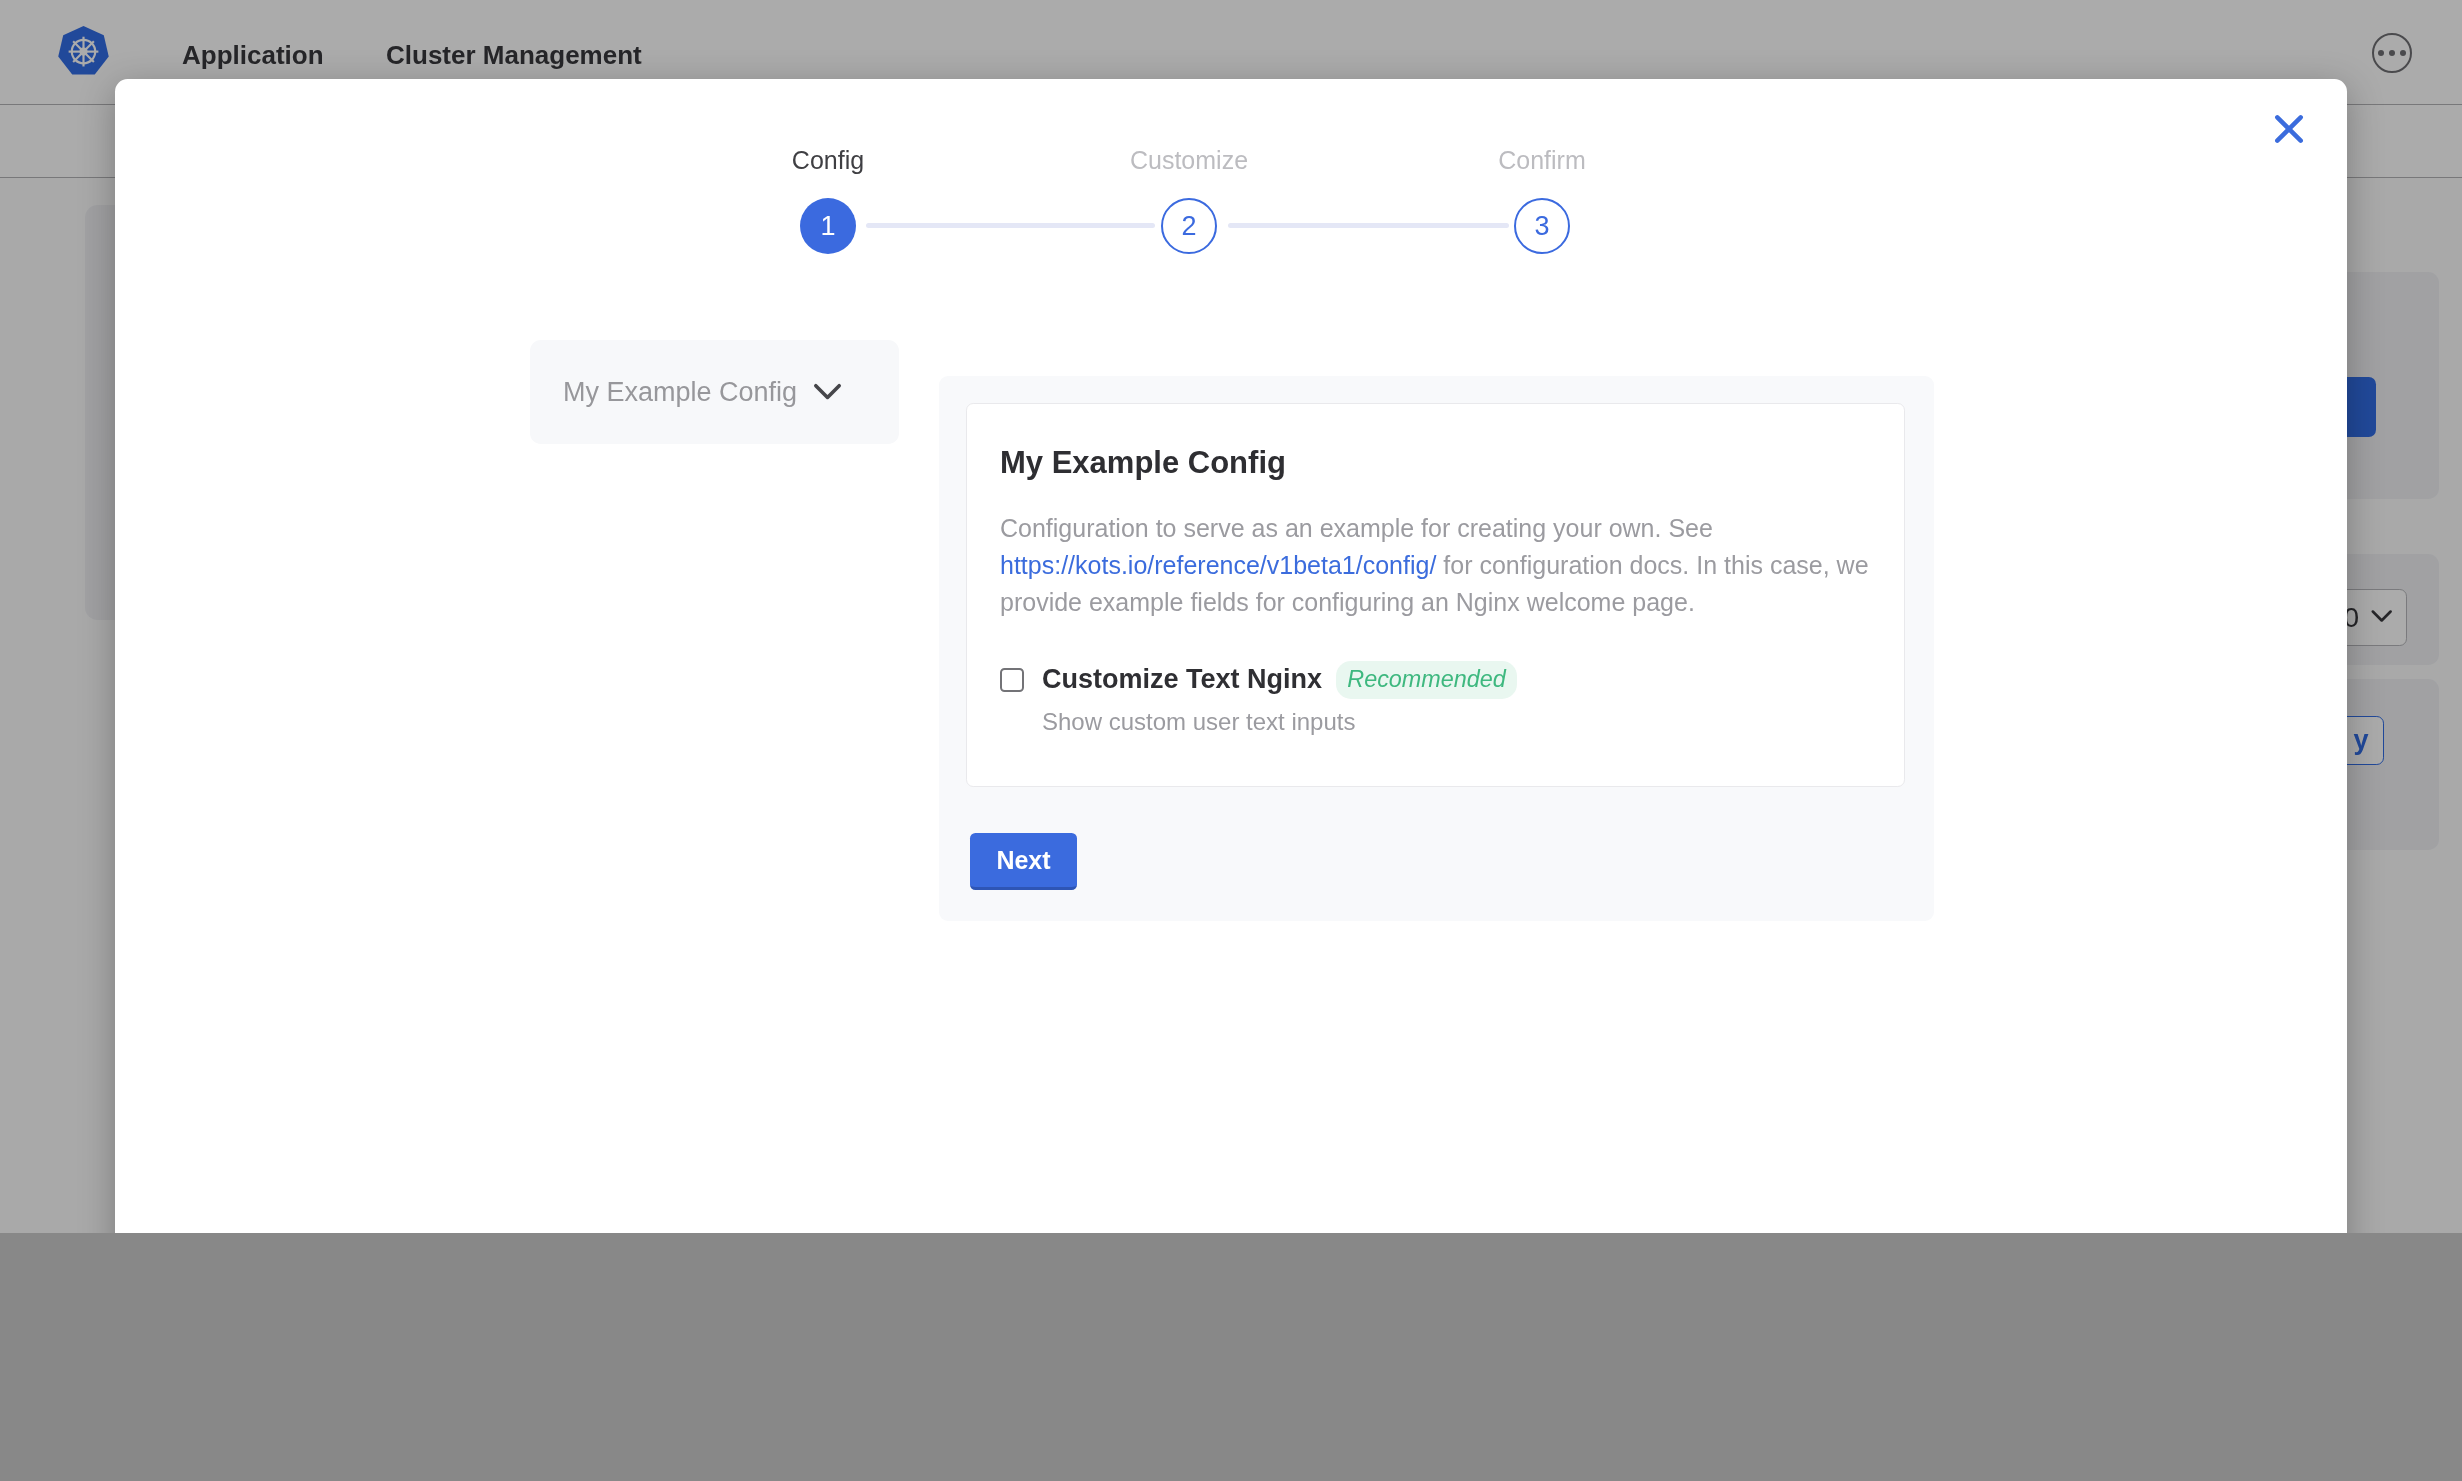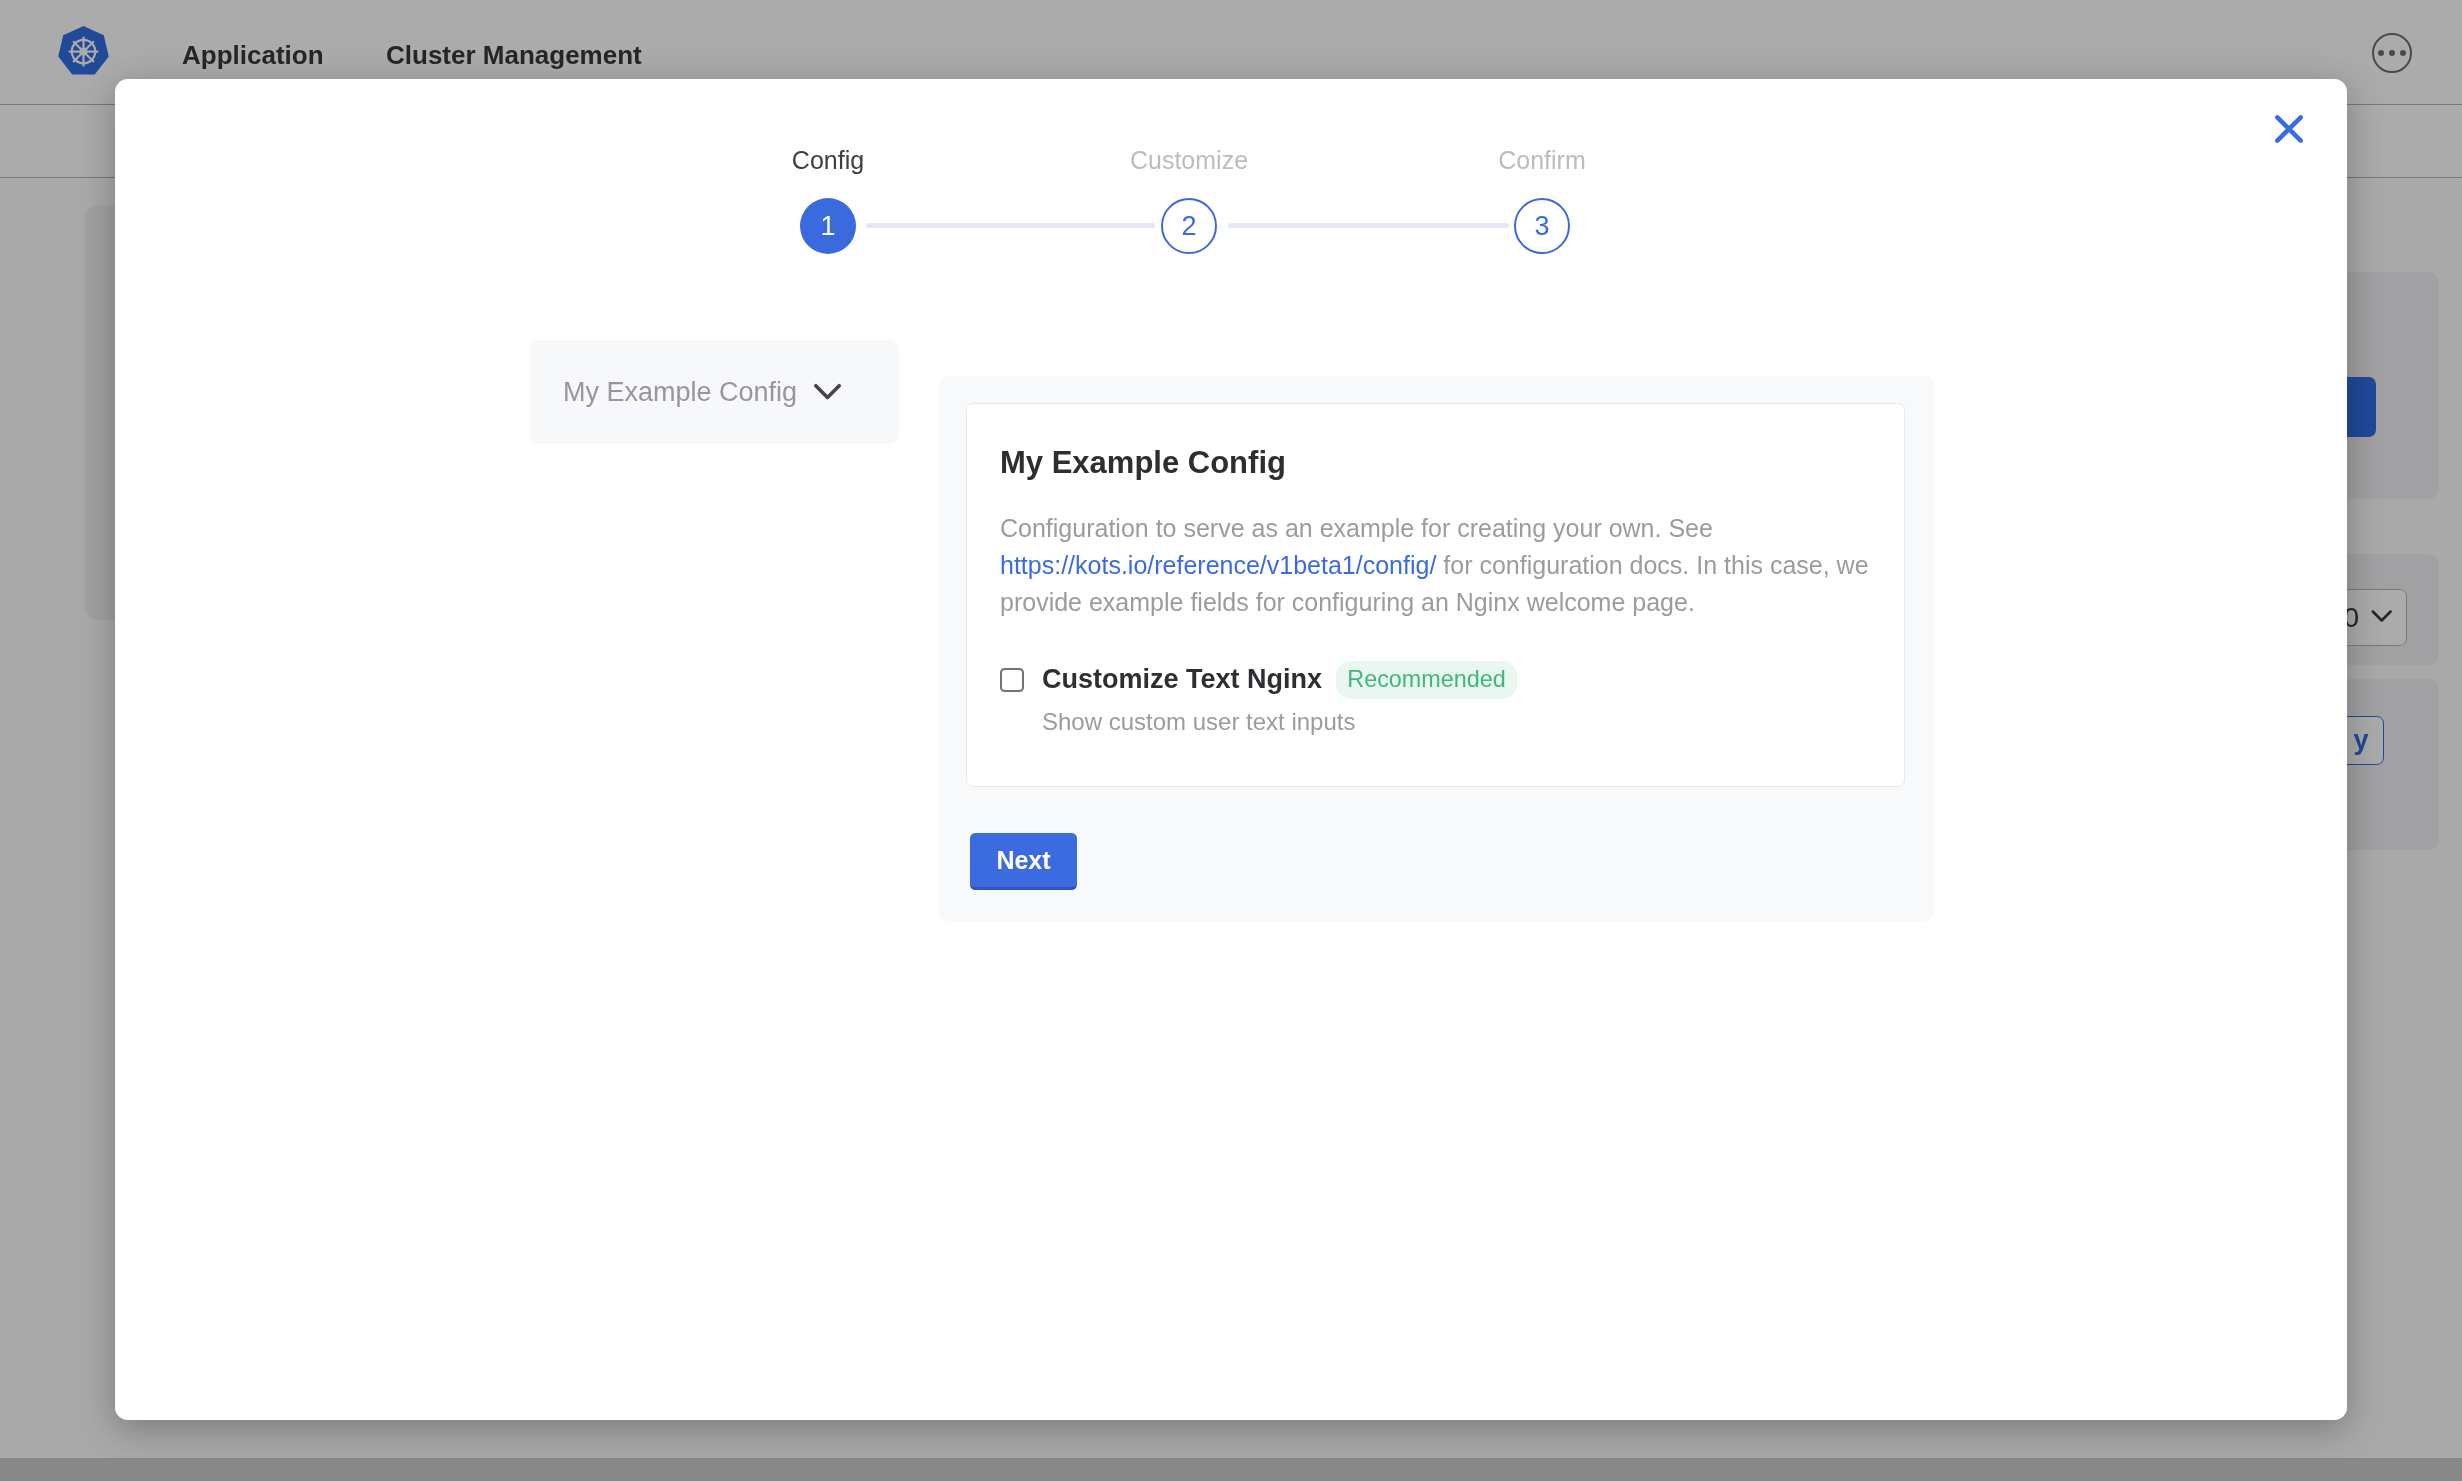--- a/index.html
+++ b/index.html
@@ -1,18 +1,18 @@
 <!DOCTYPE html>
 <html style="font-size:14.4px"><head>
 <meta charset="utf-8">
 <style>
   * { margin:0; padding:0; box-sizing:border-box; }
   html,body { background:#888; }
   .screen {
-    position:relative; width:2462px; height:1458px; overflow:hidden;
+    position:relative; width:2462px; height:1233px; overflow:hidden;
     background:#fcfcfd; font-family:"Liberation Sans", sans-serif;
   }
 
   
   .navbar {
     position:absolute; left:0; top:0; width:2462px; height:105px;
     background:#ffffff; border-bottom:1.8px solid #b3b3b7;
     display:flex; align-items:center;
   }
   .logo-wrap { position:absolute; left:56px; top:25px; width:55px; height:55px; }
@@ -114,21 +114,21 @@
 
   .checkbox-row { margin-top:40px; display:flex; align-items:center; }
   .checkbox-row input[type="checkbox"] {
     appearance:none; -webkit-appearance:none;
     width:24px; height:24px; border:2.7px solid #737377; border-radius:4.5px;
     background:#ffffff; cursor:pointer; flex:0 0 auto;
   }
   .checkbox-label { margin-left:18px; font-size:27px; font-weight:700; color:#2f2f33; }
   .badge {
     margin-left:14.4px; background:#e9f7f0; color:#3eb87f;
-    font-size:23.4px; padding:5.4px 10.8px; border-radius:15px;
+    font-size:23.4px; padding:5.4px 10.8px; border-radius:15px;font-style:italic;
   }
   .checkbox-help { margin-left:42px; margin-top:9px; font-size:24px; color:#9b9ba0; }
 
   .next-btn {
     position:absolute; left:31px; top:457px; width:107px; height:57px;
     background:#3b6bde; border:0; border-bottom:3.6px solid #2e55b5; border-radius:5.4px;
     color:#ffffff; font-size:25px; font-weight:700; font-family:"Liberation Sans", sans-serif;
     cursor:pointer;
   }
 </style>

